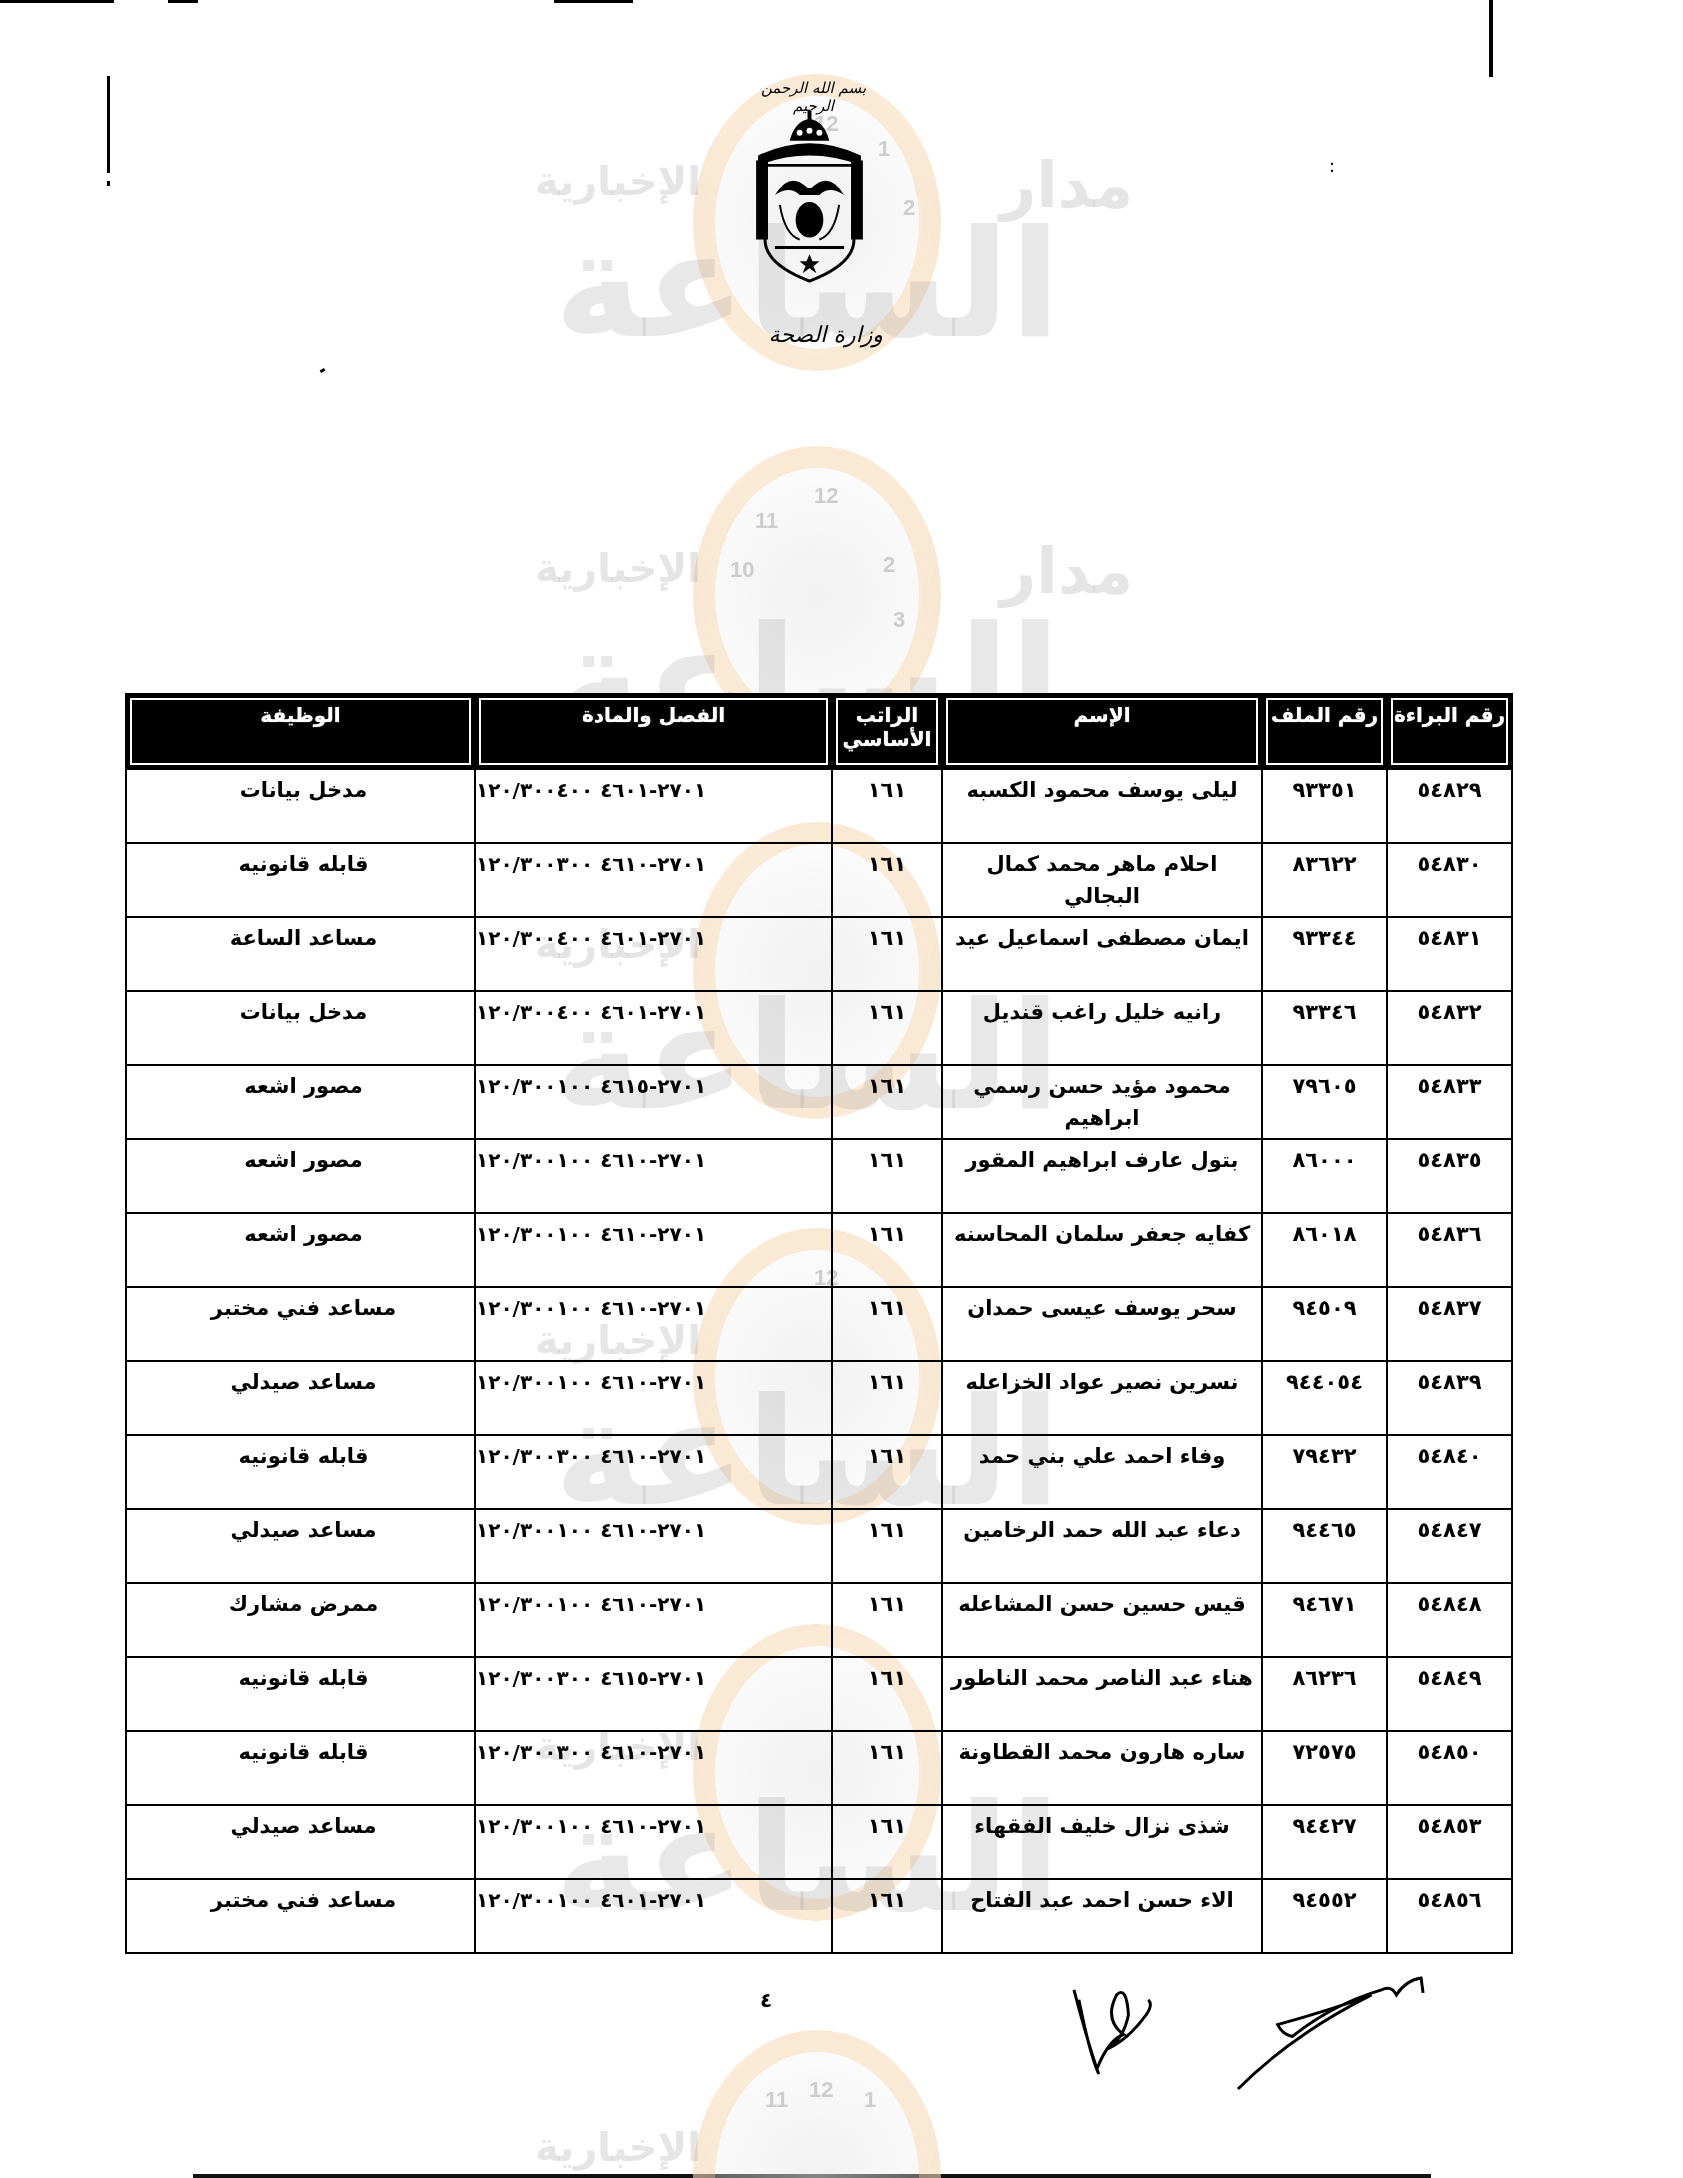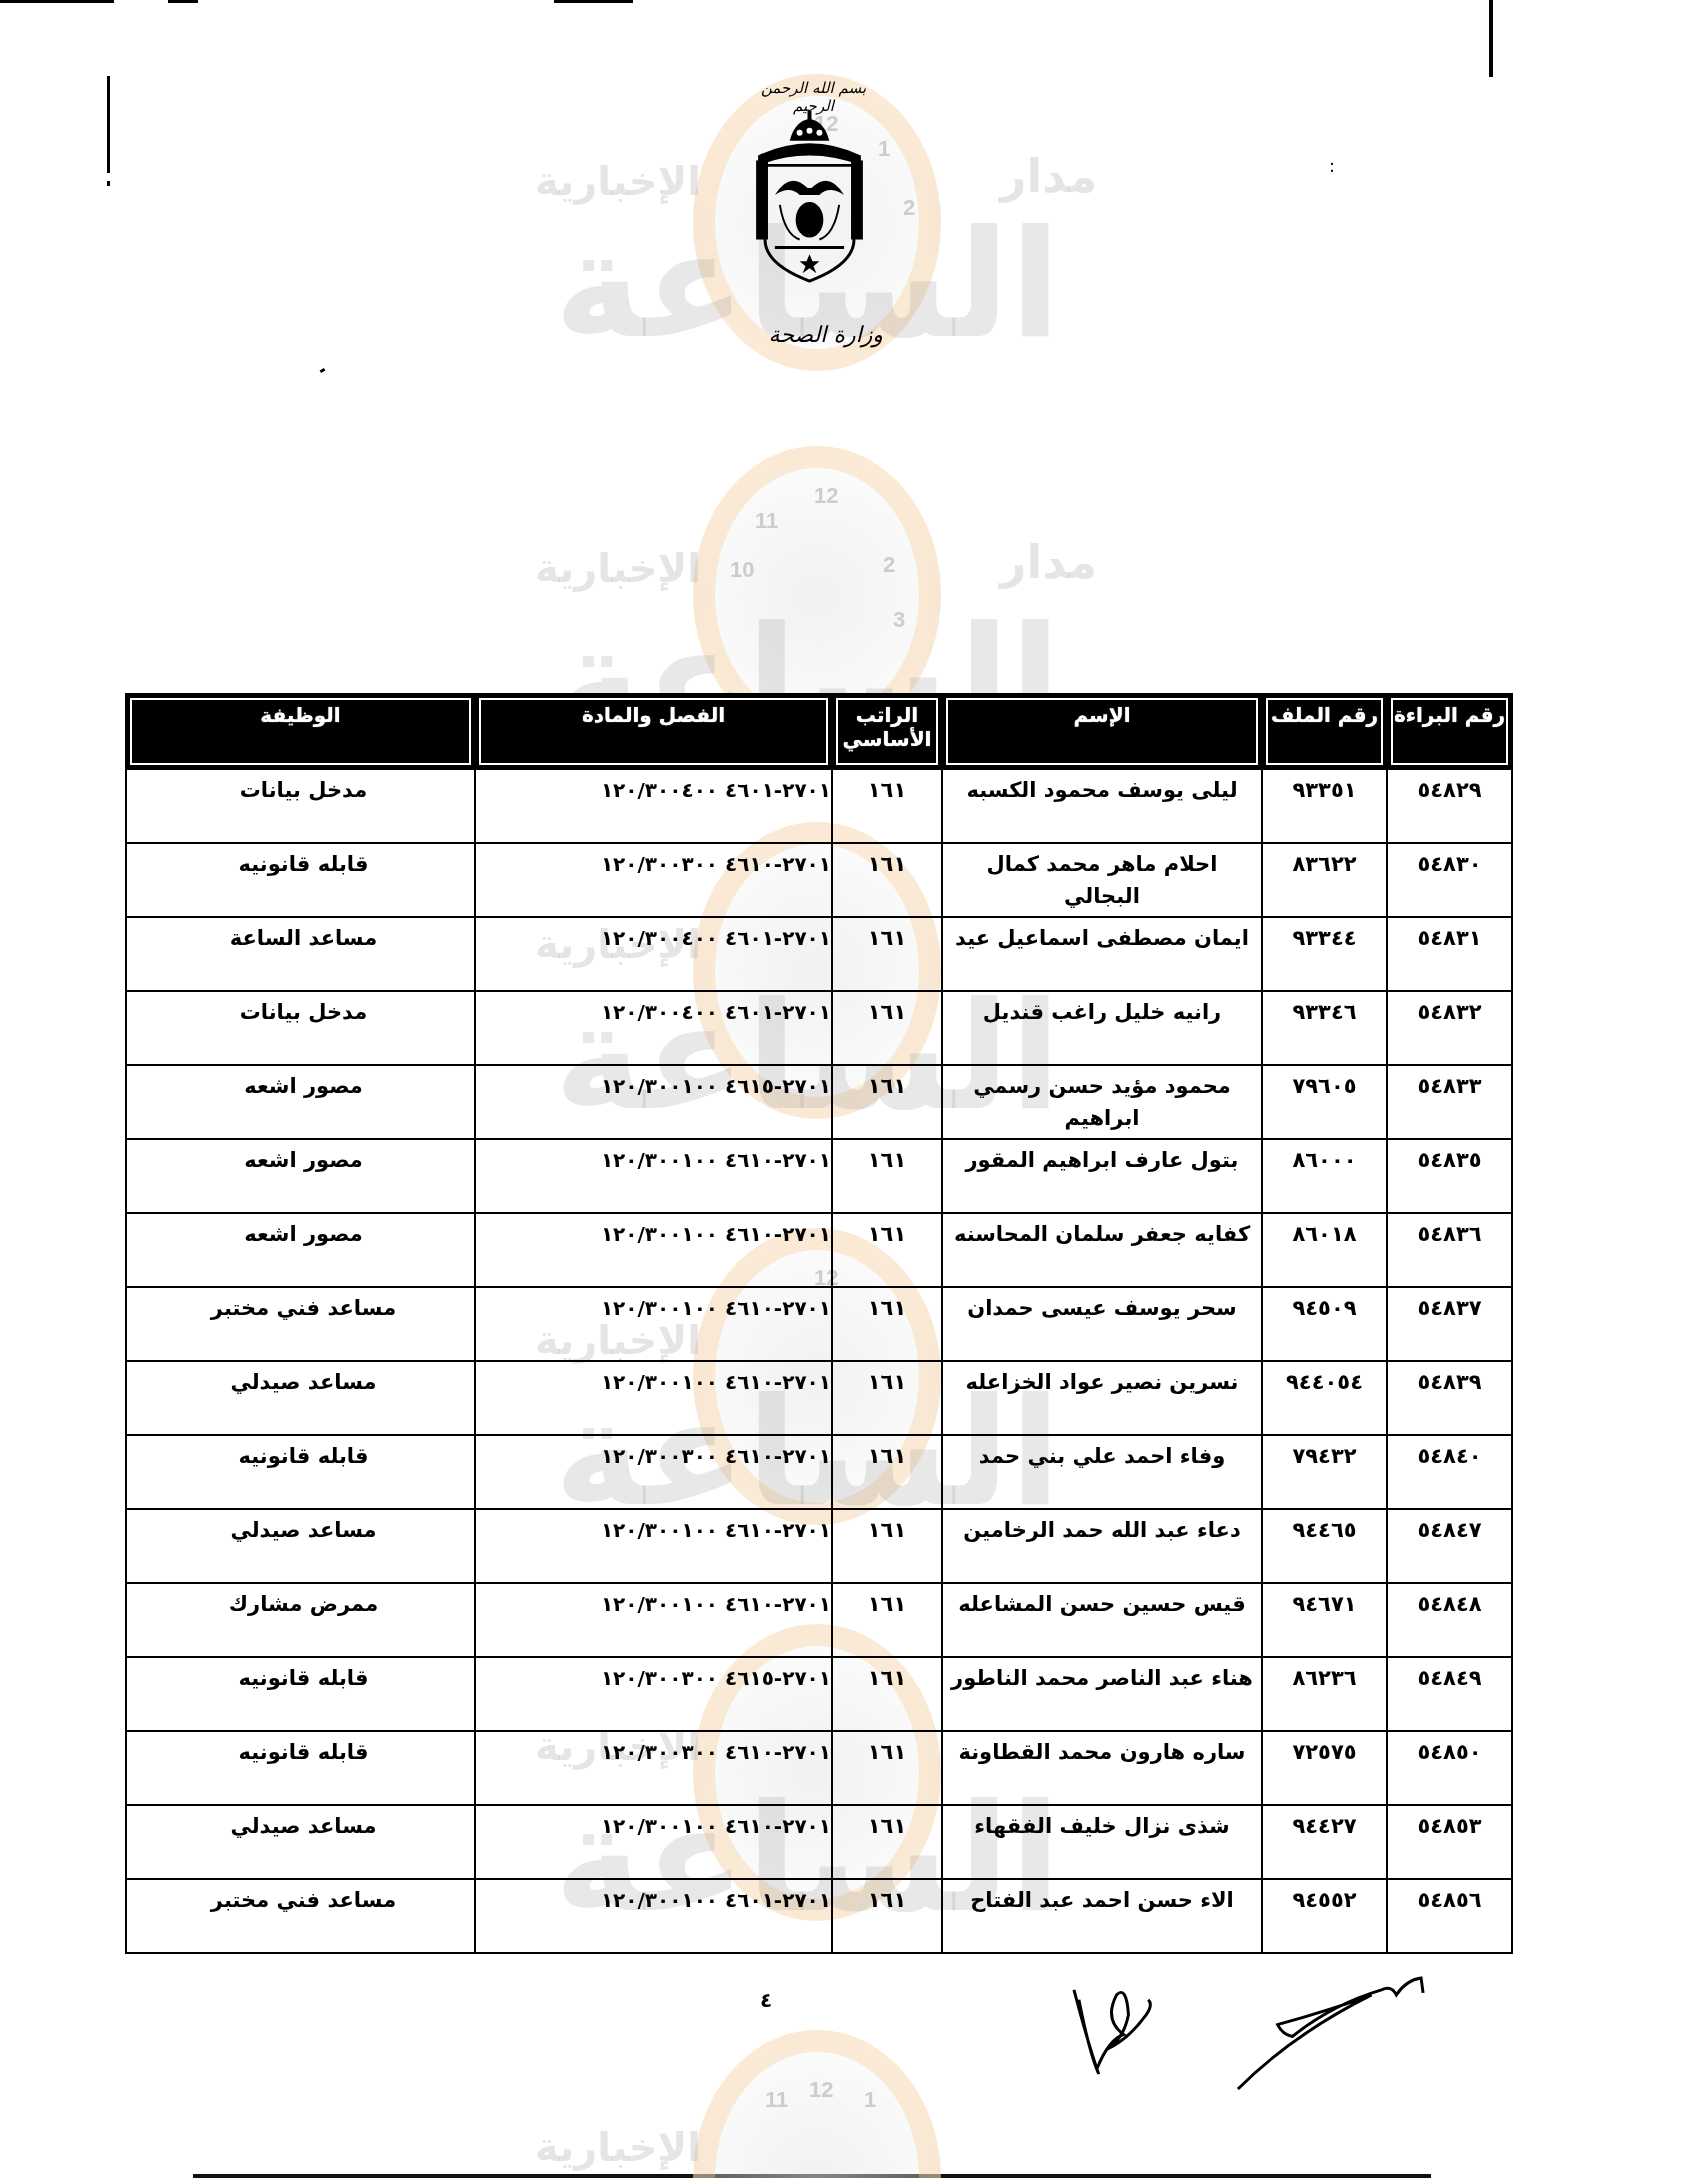--- a/index.html
+++ b/index.html
@@ -31,21 +31,21 @@
     .wm-word-big {
       position: absolute; font-family: "DejaVu Sans", sans-serif; font-weight: bold;
       color: rgba(150,150,150,0.22); font-size: 149px; white-space: nowrap;
     }
     .wm-word-small {
       position: absolute; font-family: "DejaVu Sans", sans-serif; font-weight: bold;
       color: rgba(150,150,150,0.25); font-size: 40px; white-space: nowrap;
     }
     .wm-word-mid {
       position: absolute; font-family: "DejaVu Sans", sans-serif; font-weight: bold;
-      color: rgba(150,150,150,0.25); font-size: 46px; white-space: nowrap;
+      color: rgba(150,150,150,0.25); font-size: 63px; white-space: nowrap;
     }
 
     
     .basmala { position: absolute; left: 754px; top: 79px; width: 119px; text-align: center; font-family: "DejaVu Serif", serif; font-size: 15px; font-style: italic; }
     .emblem { position: absolute; left: 750px; top: 111px; width: 119px; height: 173px; }
     .ministry { position: absolute; left: 744px; top: 322px; width: 139px; text-align: right; font-family: "DejaVu Serif", serif; font-size: 22px; font-style: italic; }
 
     .ref-fields { position: absolute; right: 226px; top: 473px; width: 396px; }
     .ref-row { display: flex; align-items: baseline; height: 50px; font-family: "Liberation Sans", sans-serif; font-size: 21px; font-weight: bold; }
     .ref-label { white-space: nowrap; margin-left: 6px; }
@@ -56,21 +56,21 @@
     table { width: 1386px; border-collapse: collapse; table-layout: fixed; }
     th, td { border: 2px solid #000; }
     th {
       background: #000; color: #fff; height: 75px; font-family: "DejaVu Sans", sans-serif;
       font-size: 20px; font-weight: bold; vertical-align: top; padding-top: 8px;
       text-shadow: 0 0 1px #fff; outline: 2px solid #fff; outline-offset: -6px;
     }
     td { height: 74px; vertical-align: top; font-weight: bold; font-size: 21px; text-align: center; padding-top: 4px; line-height: 32px; }
     td.num { font-family: "DejaVu Sans", sans-serif; letter-spacing: 2px; }
     td.name { letter-spacing: 2px; padding-right: 6px; padding-left: 6px; }
-    td.code { direction: ltr; font-family: "DejaVu Sans", sans-serif; font-size: 20px; letter-spacing: 1px; text-align: right; }
+    td.code { direction: ltr; font-family: "DejaVu Sans", sans-serif; font-size: 20px; letter-spacing: 1px; text-align: left; }
     td.job { letter-spacing: 2px; padding-left: 6px; }
 
     .page-number { position: absolute; left: 760px; top: 1988px; font-size: 20px; font-weight: bold; }
     .signature { position: absolute; }
   </style>
 </head>
 <body>
 
 <div class="page">
 

